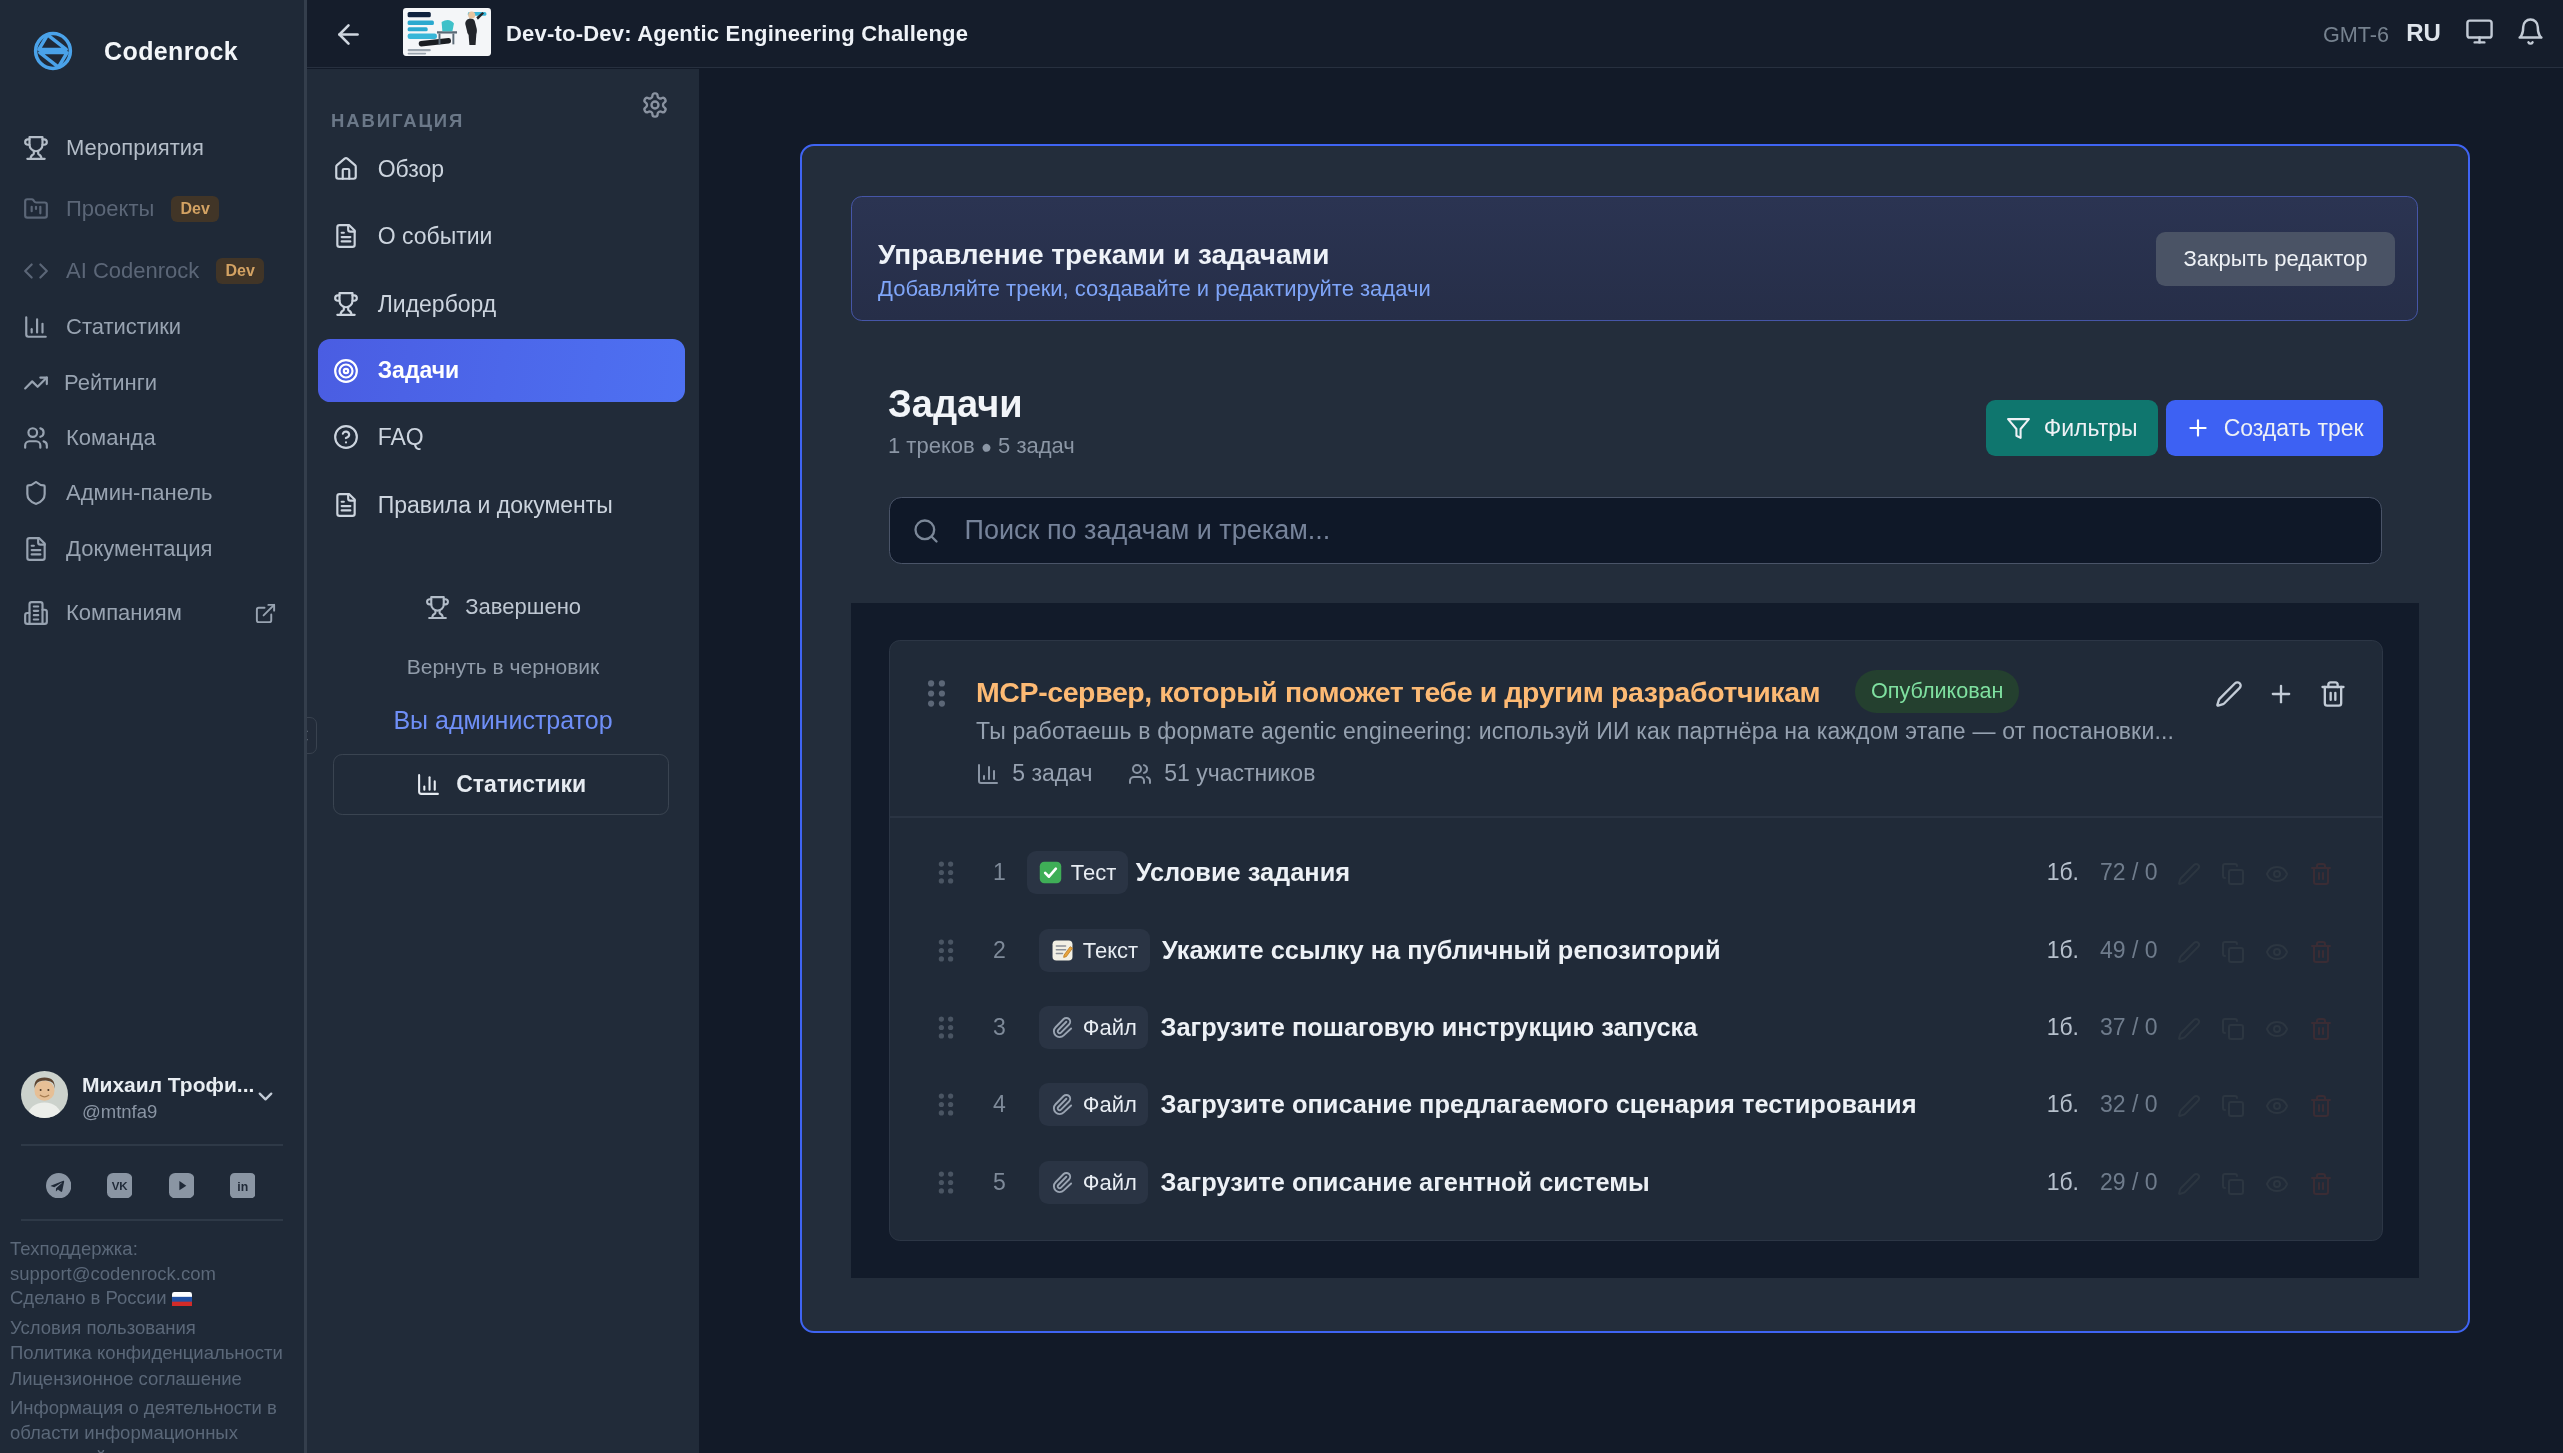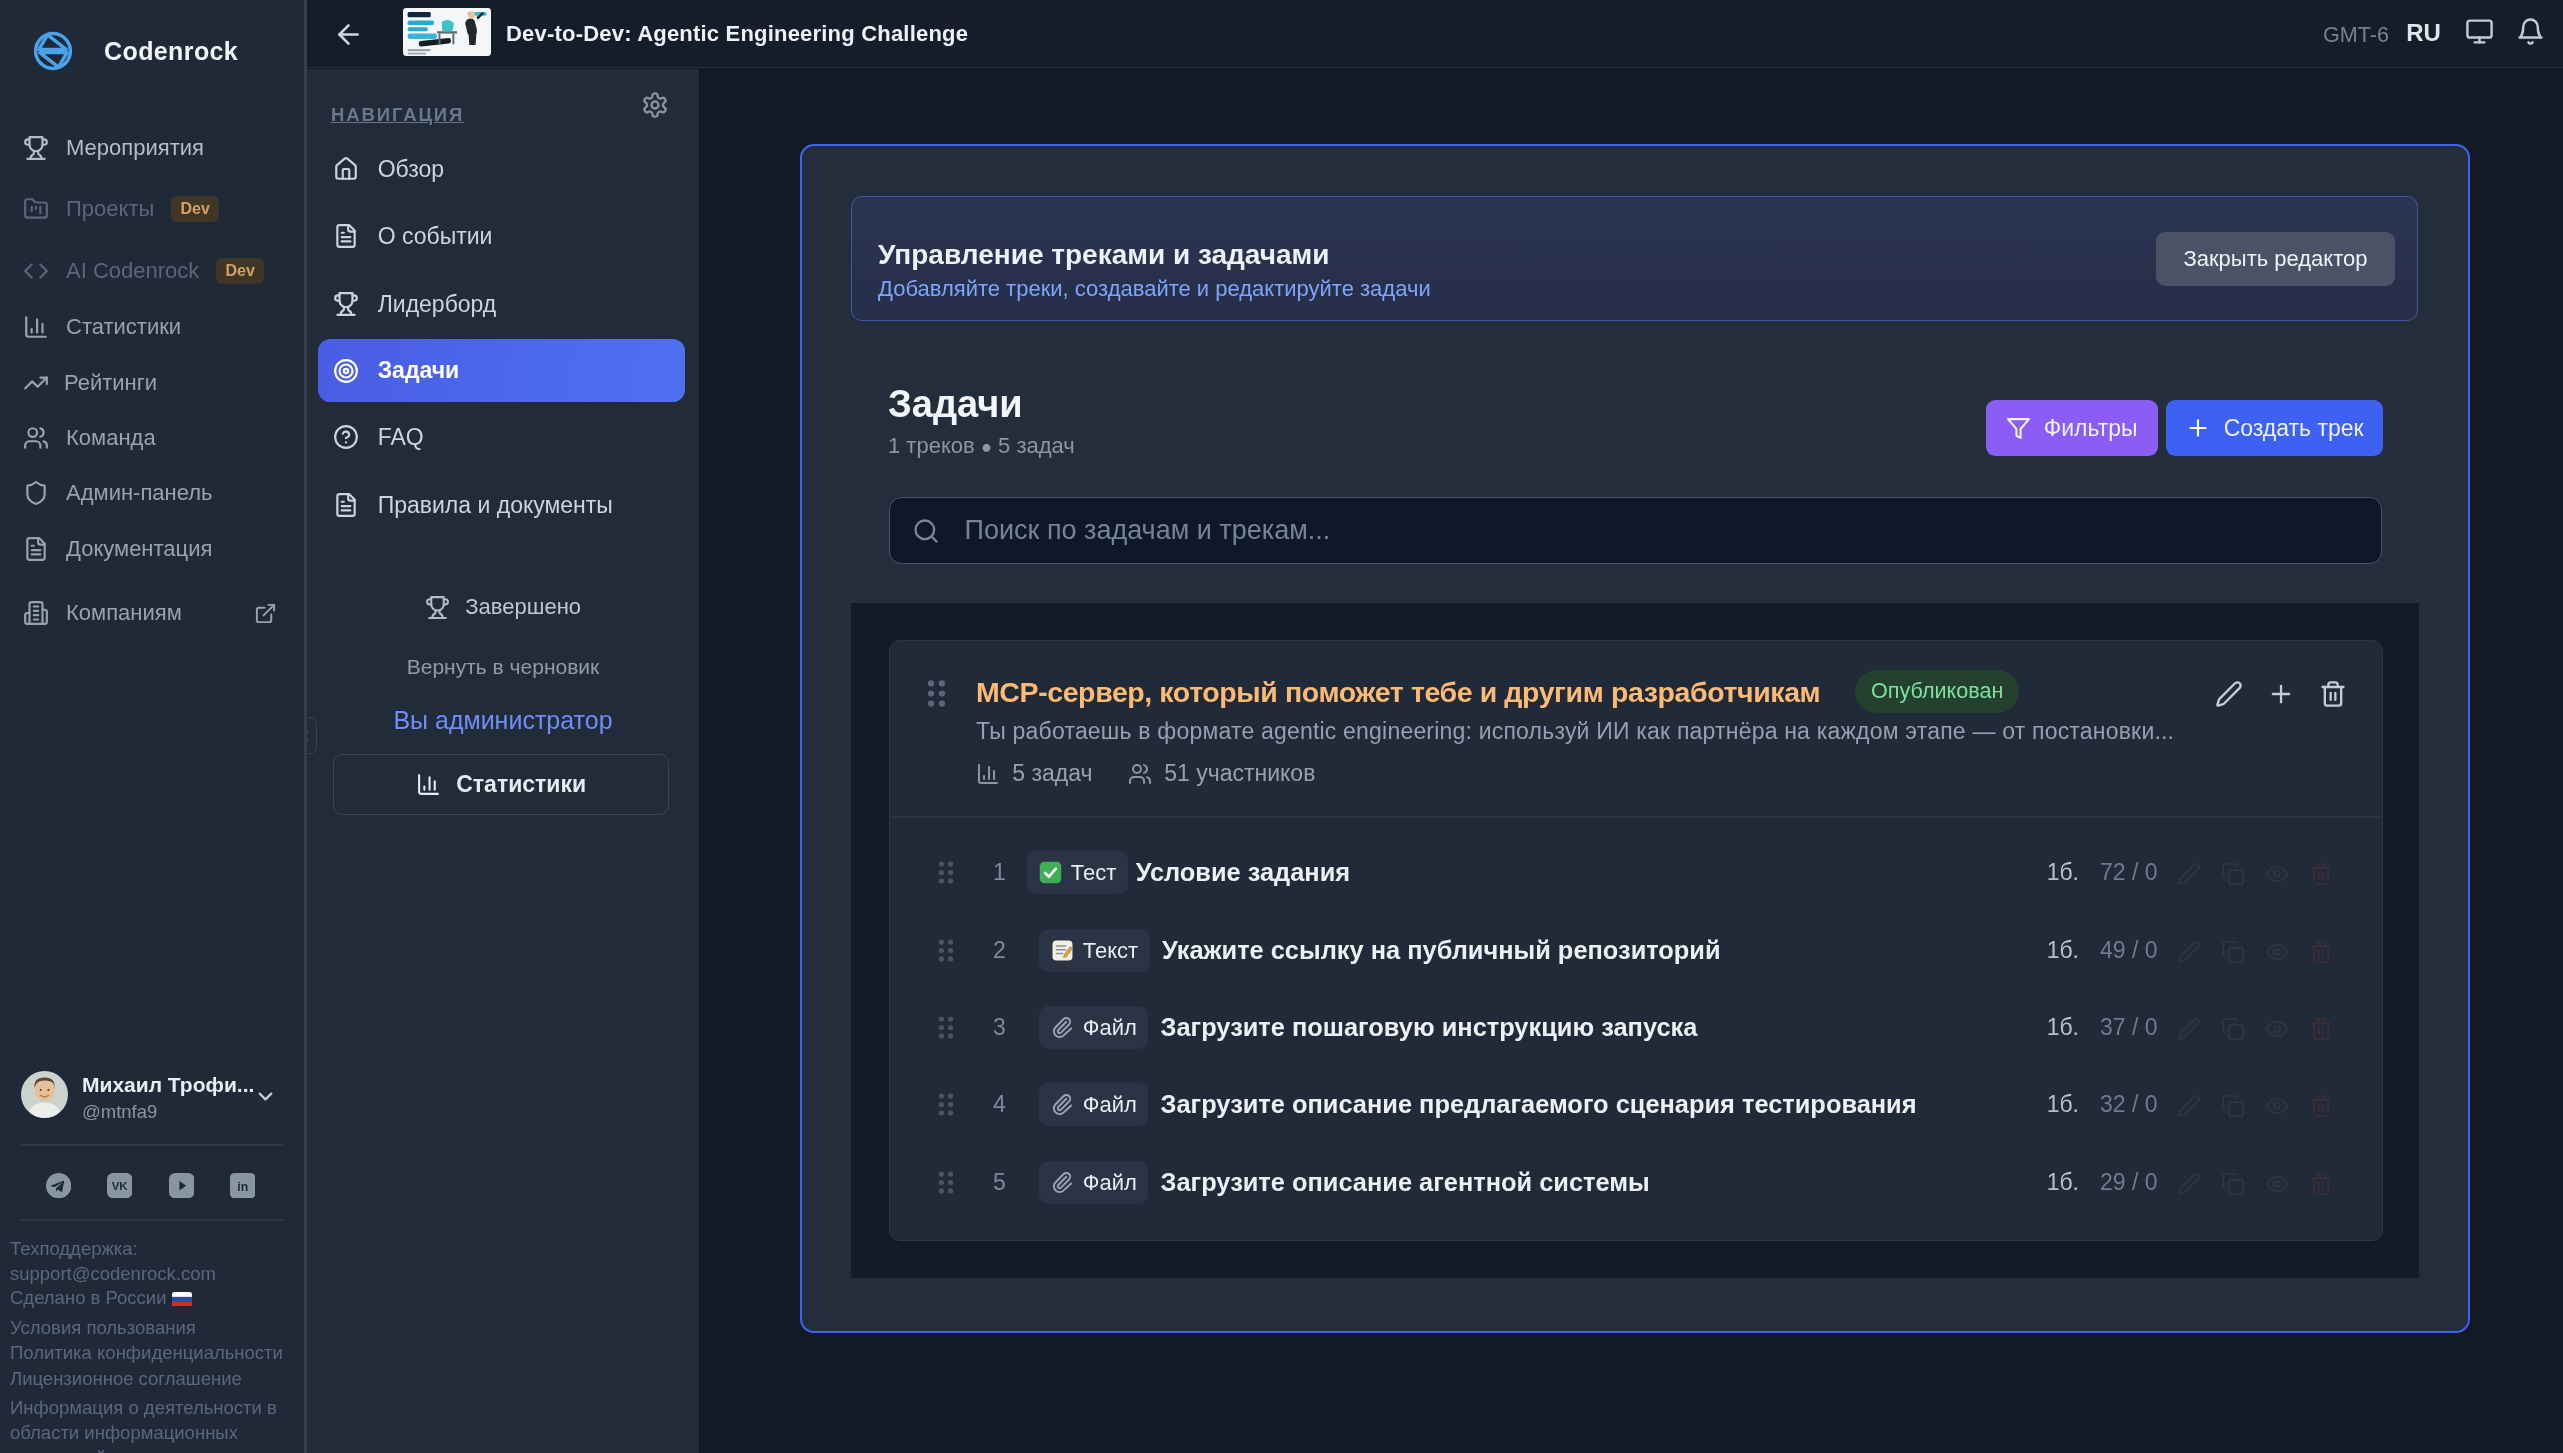--- a/index.html
+++ b/index.html
@@ -69,21 +69,21 @@
         <rect width="20" height="14" x="2" y="3" rx="2"></rect>
         <line x1="8" x2="16" y1="21" y2="21"></line>
         <line x1="12" x2="12" y1="17" y2="21"></line>
       </svg>
     <svg class="abs" style="left:2209px;top:17px;" width="29" height="29" viewBox="0 0 24 24" fill="none" stroke="#c3cbd6" stroke-width="2" stroke-linecap="round" stroke-linejoin="round">
         <path d="M6 8a6 6 0 0 1 12 0c0 7 3 9 3 9H3s3-2 3-9"></path>
         <path d="M10.3 21a1.94 1.94 0 0 0 3.4 0"></path>
       </svg>
   </div>
   <div class="abs" id="subnav">
-    <div class="abs" style="left:24px;top:35px;font-size:18.5px;font-weight:600;letter-spacing:1.9px;color:#6b7888;text-decoration:underline;">НАВИГАЦИЯ</div>
+    <div class="abs" style="left:24px;top:41px;font-size:18.5px;font-weight:600;letter-spacing:1.9px;color:#6b7888;">НАВИГАЦИЯ</div>
     <svg class="abs" style="left:334px;top:21.6px;" width="28" height="28" viewBox="0 0 24 24" fill="none" stroke="#8a93a1" stroke-width="2" stroke-linecap="round" stroke-linejoin="round">
         <path d="M12.22 2h-.44a2 2 0 0 0-2 2v.18a2 2 0 0 1-1 1.73l-.43.25a2 2 0 0 1-2 0l-.15-.08a2 2 0 0 0-2.73.73l-.22.38a2 2 0 0 0 .73 2.73l.15.1a2 2 0 0 1 1 1.72v.51a2 2 0 0 1-1 1.74l-.15.09a2 2 0 0 0-.73 2.73l.22.38a2 2 0 0 0 2.73.73l.15-.08a2 2 0 0 1 2 0l.43.25a2 2 0 0 1 1 1.73V20a2 2 0 0 0 2 2h.44a2 2 0 0 0 2-2v-.18a2 2 0 0 1 1-1.73l.43-.25a2 2 0 0 1 2 0l.15.08a2 2 0 0 0 2.73-.73l.22-.39a2 2 0 0 0-.73-2.73l-.15-.08a2 2 0 0 1-1-1.74v-.5a2 2 0 0 1 1-1.74l.15-.09a2 2 0 0 0 .73-2.73l-.22-.38a2 2 0 0 0-2.73-.73l-.15.08a2 2 0 0 1-2 0l-.43-.25a2 2 0 0 1-1-1.73V4a2 2 0 0 0-2-2z"></path>
         <circle cx="12" cy="12" r="3"></circle>
       </svg>
 
     <div class="nitem" style="top:71px;">
       <svg class="ic" width="26" height="26" viewBox="0 0 24 24" fill="none" stroke="currentColor" stroke-width="2" stroke-linecap="round" stroke-linejoin="round">
           <path d="M15 21v-8a1 1 0 0 0-1-1h-4a1 1 0 0 0-1 1v8"></path>
           <path d="M3 10a2 2 0 0 1 .709-1.528l7-5.999a2 2 0 0 1 2.582 0l7 5.999A2 2 0 0 1 21 10v9a2 2 0 0 1-2 2H5a2 2 0 0 1-2-2z"></path>
         </svg>
@@ -317,21 +317,21 @@
   </div>
   <div class="abs" id="vdiv"></div>
   <div class="abs" id="bluebox"></div>
   <div class="abs" id="banner">
     <div class="abs" style="left:26px;top:42px;font-size:28px;font-weight:700;color:#eef2f8;">Управление треками и задачами</div>
     <div class="abs" style="left:26px;top:79px;font-size:22px;color:#7fa5f8;">Добавляйте треки, создавайте и редактируйте задачи</div>
     <div class="btn" style="right:22px;top:35px;width:239px;height:54px;background:#4a5365;font-size:22px;">Закрыть редактор</div>
   </div>
   <div class="abs" style="left:888px;top:383px;font-size:38px;font-weight:700;color:#f2f5f9;">Задачи</div>
   <div class="abs" style="left:888px;top:433px;font-size:22px;color:#8b96a5;">1 треков <span style="font-size:18.5px;">●</span> 5 задач</div>
-  <div class="btn" style="left:1986px;top:400px;width:172px;height:56px;background:#8b5cf6;font-size:23px;">
+  <div class="btn" style="left:1986px;top:400px;width:172px;height:56px;background:#0f766e;font-size:23px;">
     <svg class="ic" width="25" height="25" viewBox="0 0 24 24" fill="none" stroke="#eef1f5" stroke-width="2" stroke-linecap="round" stroke-linejoin="round">
         <polygon points="22 3 2 3 10 12.46 10 19 14 21 14 12.46 22 3"></polygon>
       </svg>
     <span>Фильтры</span>
   </div>
   <div class="btn" style="left:2166px;top:400px;width:217px;height:56px;background:#3d61f3;font-size:23px;font-weight:500;">
     <svg class="ic" width="26" height="26" viewBox="0 0 24 24" fill="none" stroke="#fff" stroke-width="2" stroke-linecap="round" stroke-linejoin="round">
         <path d="M5 12h14"></path>
         <path d="M12 5v14"></path>
       </svg>

